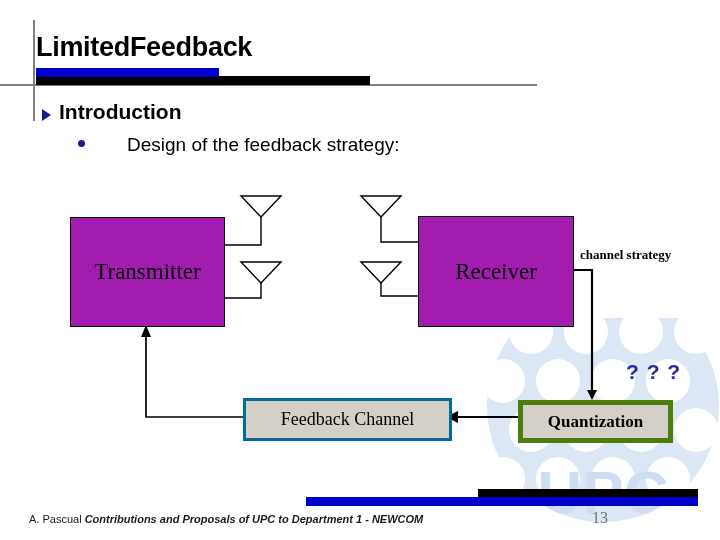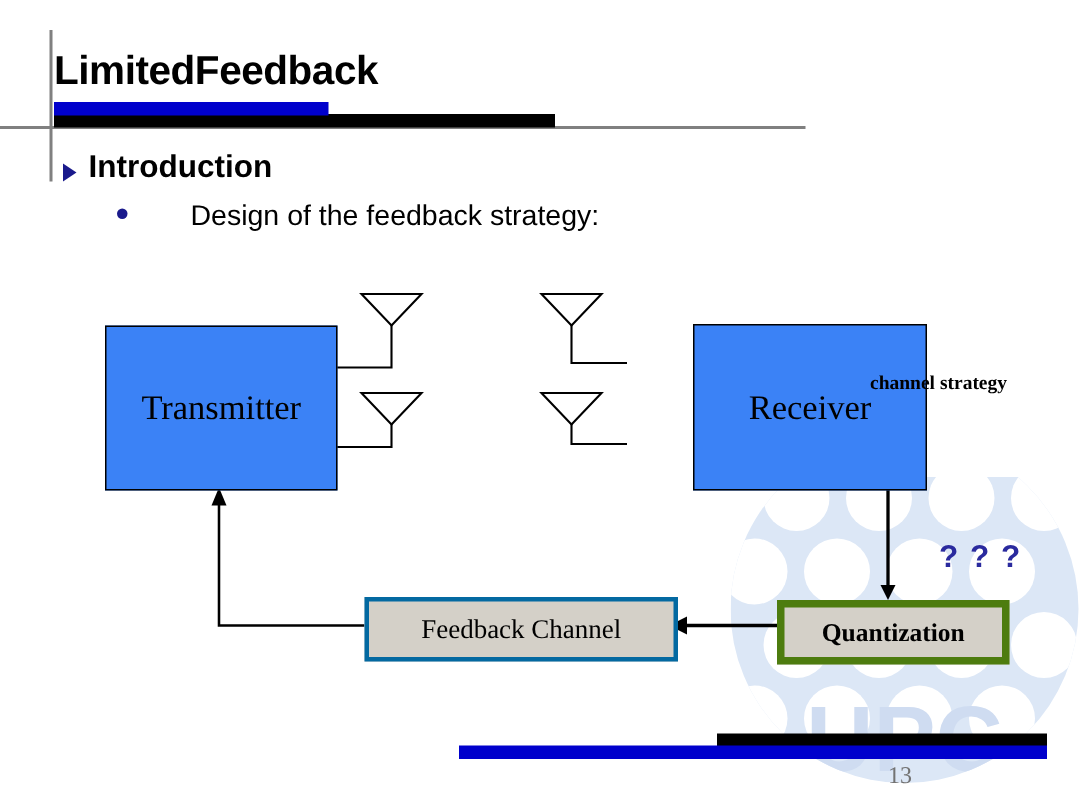--- a/index.html
+++ b/index.html
@@ -130,36 +130,35 @@
     position: absolute;
     left: 0;
     top: 0;
     width: 720px;
     height: 540px;
     z-index: 1;
   }
   .blk {
     position: absolute;
     border: 1.5px solid #000000;
-    background: #3b82f6;
+    background: #a21caf;
     display: flex;
     align-items: center;
     justify-content: center;
     font-family: "Liberation Serif", serif;
     color: #000000;
     z-index: 2;
   }
   #blk-transmitter {
     left: 70px; top: 217px; width: 153px; height: 108px;
     font-size: 23px;
   }
   #blk-receiver {
     left: 418px; top: 216px; width: 154px; height: 109px;
     font-size: 23px;
-    margin-left: 44px;
   }
   #blk-feedback {
     left: 243px; top: 398px; width: 203px; height: 37px;
     border: 3px solid #0369a1;
     background: #d4d0c8;
     font-size: 18px;
   }
   #blk-quantization {
     left: 518px; top: 400px; width: 145px; height: 33px;
     border: 5px solid #4d7c0f;
@@ -331,16 +330,19 @@
   <div class="blk" id="blk-quantization">Quantization</div>
 
   <div class="lbl" id="lbl-channel-estimate">channel strategy</div>
 
 
   <div class="lbl" id="lbl-qmarks">? ? ?</div>
 
   <div class="foot-black"></div>
   <div class="foot-blue"></div>
 
+  <div class="foot-text">
+    <span class="name">A. Pascual </span><span class="doc">Contributions and Proposals of UPC to Department 1  - NEWCOM</span>
+  </div>
 
   <div class="foot-page">13</div>
 
 </div>
 
 </body></html>

